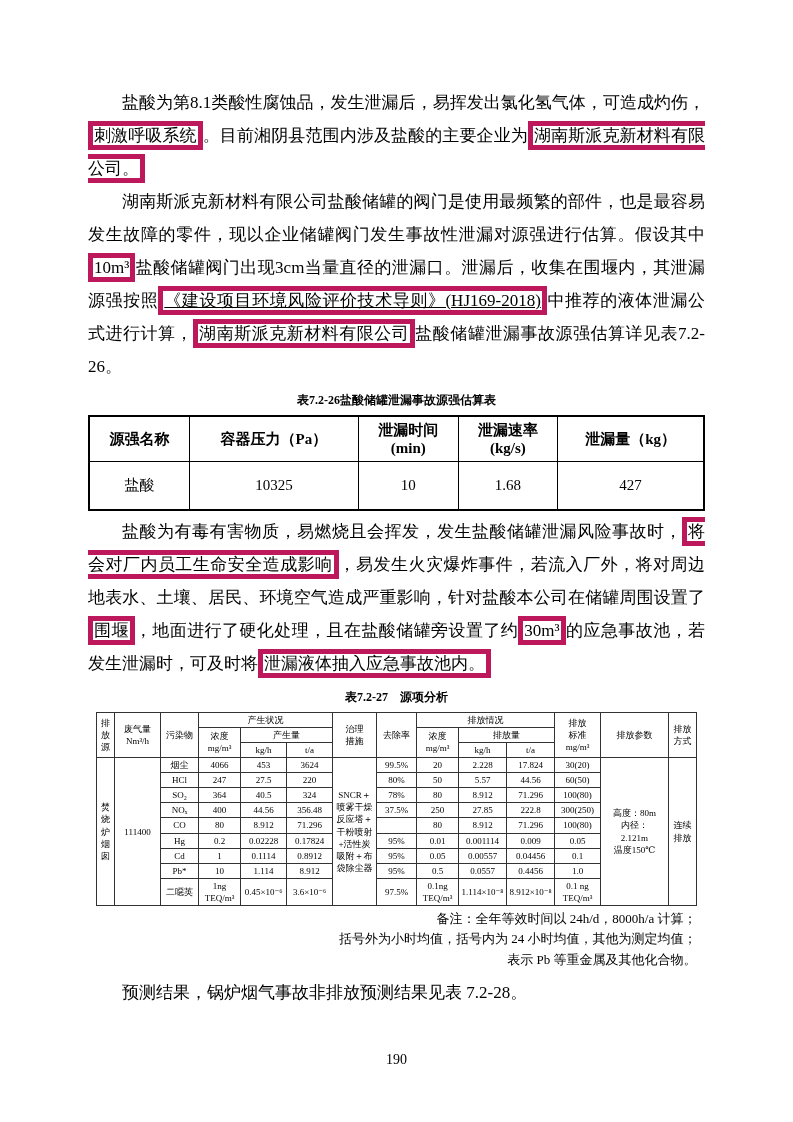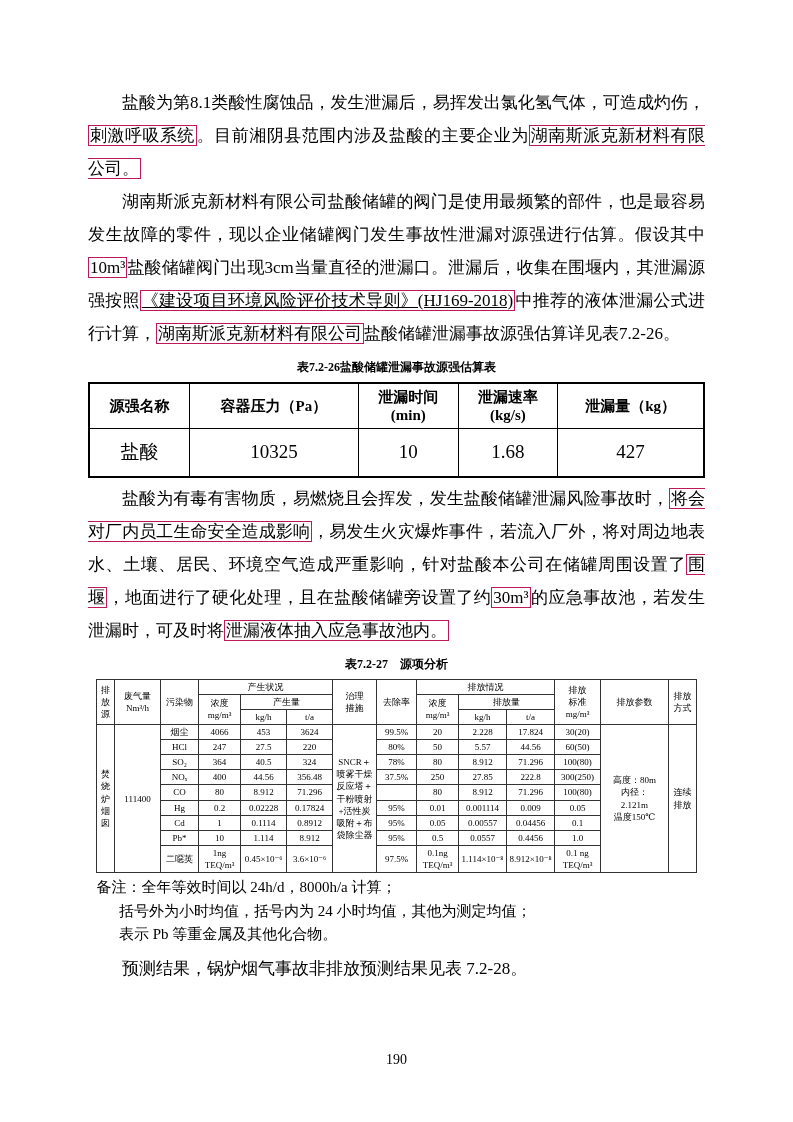--- a/index.html
+++ b/index.html
@@ -7,41 +7,41 @@
   body {
     width:793px; height:1122px;
     font-family:"Liberation Serif","DejaVu Serif",serif;
     color:#000; position:relative; overflow:hidden;
   }
   .page { padding:86px 88px 0 88px; }
   p.body {
     font-size:17px; line-height:33px;
     text-align:justify; text-indent:2em;
   }
-  .redbox { border:1px solid #be185d; padding:0 1px; }
+  .redbox { border:5px solid #be185d; padding:0 1px; }
   .uline { text-decoration:underline; }
   .tcap {
     text-align:center; font-weight:bold;
     font-size:12px; margin:9px 0 6px;
   }
   table { border-collapse:collapse; }
   .t1 { width:100%; border:2px solid #000; margin:2px 0 2px; }
   .t1 th, .t1 td {
     border:1px solid #000; text-align:center;
     padding:4px 3px; white-space:pre-line;
   }
   .t1 th { font-weight:bold; font-size:15px; height:44px; }
-  .t1 td { font-size:19px; height:48px; }
+  .t1 td { font-size:15px; height:48px; }
   .t2 { width:600px; margin:0 auto; border:1px solid #000; table-layout:fixed; }
   .t2 th, .t2 td {
     border:1px solid #333; font-size:9px; line-height:1.35;
     text-align:center; vertical-align:middle; padding:1px;
     white-space:pre-line; word-break:break-all; font-weight:normal;
   }
-  .notes { width:600px; margin:3px auto 0; font-size:15px; line-height:1.55; }
+  .notes { width:600px; margin:3px auto 0; font-size:13px; line-height:1.55;text-align:right; }
   .notes .cont { margin-left:1.5em; }
   p.body.after-table { margin-top:4px; }
   .pageno {
     position:absolute; left:0; right:0; bottom:54px;
     text-align:center; font-size:14px;
   }
 </style>
 </head>
 <body>
 

